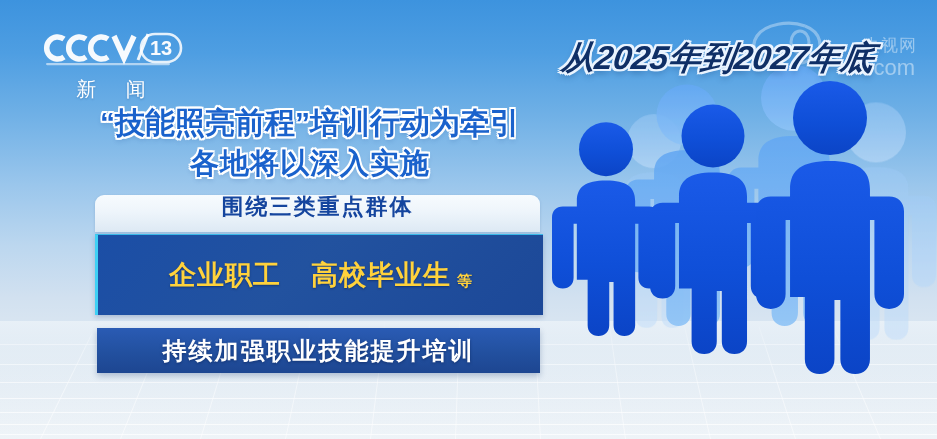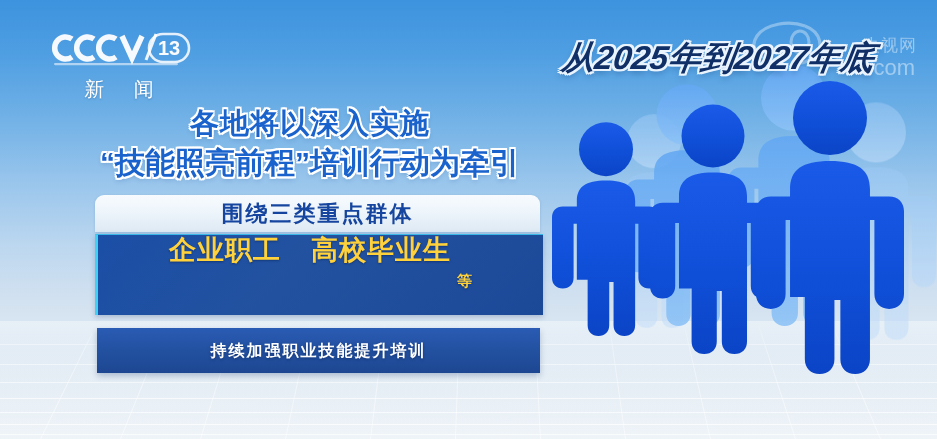--- a/index.html
+++ b/index.html
@@ -34,21 +34,21 @@
     position:absolute;bottom:0;width:1px;height:100%;
     background:rgba(255,255,255,.55);
     transform-origin:bottom center;
   }
   .floorfade{
     position:absolute;left:0;right:0;bottom:0;height:118px;
     background:linear-gradient(180deg,rgba(232,240,247,.98) 0%,rgba(232,240,247,.45) 26%,rgba(230,238,246,.12) 60%,rgba(230,238,246,0) 100%);
     pointer-events:none;
   }
   
-  .logo{position:absolute;left:46px;top:28px;width:146px;height:66px;}
+  .logo{position:absolute;left:38px;top:28px;width:146px;height:66px;}
   .logo .wordmark{
     position:absolute;left:0;top:0;width:146px;height:40px;
   }
   .logo .news{
     position:absolute;left:0;top:40px;width:146px;
     text-align:center;color:#ffffff;
     font-size:20px;letter-spacing:12px;text-indent:12px;
     font-weight:400;line-height:26px;
     text-shadow:0 1px 2px rgba(20,70,130,.35);
     margin-top:8px;
@@ -93,53 +93,53 @@
       0 3px 5px rgba(20,70,140,.28);
     letter-spacing:1px;
   }
   .headline .l2{font-size:30px;letter-spacing:0px;}
   
   .panel-title{
     position:absolute;left:95px;top:195px;width:445px;height:37px;
     border-radius:9px 9px 0 0;
     background:linear-gradient(180deg,#f7fbfe 0%,#eef5fb 45%,#dde9f4 100%);
     box-shadow:0 1px 3px rgba(40,80,140,.20);
-    display:flex;align-items:center;justify-content:center;
+    display:flex;justify-content:center;
   }
   .panel-title span{
     color:#15459e;font-size:22px;font-weight:bold;letter-spacing:2px;
     line-height:24px;
   }
   .panel-groups{
     position:absolute;left:95px;top:234px;width:445px;height:80px;
     background:linear-gradient(135deg,#1b4ea6 0%,#22529f 45%,#1c4898 100%);
     border-left:3px solid #3fd0f5;
     border-top:1px solid #39b8e8;
     box-shadow:0 2px 5px rgba(30,60,120,.25);
-    display:flex;justify-content:center;
+    display:flex;align-items:center;justify-content:center;
   }
   .panel-groups .grp{
     color:#ffd23c;font-size:27px;font-weight:bold;letter-spacing:1px;
     white-space:nowrap;line-height:30px;
     text-shadow:0 1px 2px rgba(8,30,80,.5);
   }
   .panel-groups .grp + .grp{margin-left:30px;}
   .panel-groups .deng{
     color:#ffd23c;font-size:15px;font-weight:bold;margin-left:6px;
     align-self:center;position:relative;top:6px;
     text-shadow:0 1px 2px rgba(8,30,80,.5);
   }
   .panel-bottom{
     position:absolute;left:97px;top:328px;width:443px;height:45px;
     background:linear-gradient(180deg,#2a5bb4 0%,#22509f 55%,#1d4691 100%);
     box-shadow:0 3px 6px rgba(30,60,120,.28);
     display:flex;align-items:center;justify-content:center;
   }
   .panel-bottom span{
-    color:#ffffff;font-size:16px;font-weight:bold;letter-spacing:2px;
+    color:#ffffff;font-size:24px;font-weight:bold;letter-spacing:2px;
     line-height:26px;
     text-shadow:0 1px 3px rgba(8,30,80,.55);
   }
   
   .people{position:absolute;left:548px;top:60px;width:389px;height:360px;}
 </style>
 </head>
 <body>
 
 <div class="stage">
@@ -261,22 +261,22 @@
       <path d="M62 12 C 78 18 82 34 70 44 C 64 49 56 50 50 48" fill="none" stroke="#f2f8fd" stroke-width="3.2" opacity="0.75"></path>
       <ellipse cx="57" cy="28" rx="9" ry="11" fill="none" stroke="#f2f8fd" stroke-width="3" opacity="0.75"></ellipse>
     </svg>
     <div class="wtext">央视网</div>
     <div class="wcom">com</div>
   </div>
 
   <div class="dateline">从2025年到2027年底</div>
 
   <div class="headline">
+    <div class="l l2">“技能照亮前程”培训行动为牵引</div>
     <div class="l">各地将以深入实施</div>
-    <div class="l l2">“技能照亮前程”培训行动为牵引</div>
   </div>
 
   <div class="panel-title">
     <span>围绕三类重点群体</span>
   </div>
 
   <div class="panel-groups">
     <span class="grp">企业职工</span>
     <span class="grp">高校毕业生</span>
     <span class="deng">等</span>

